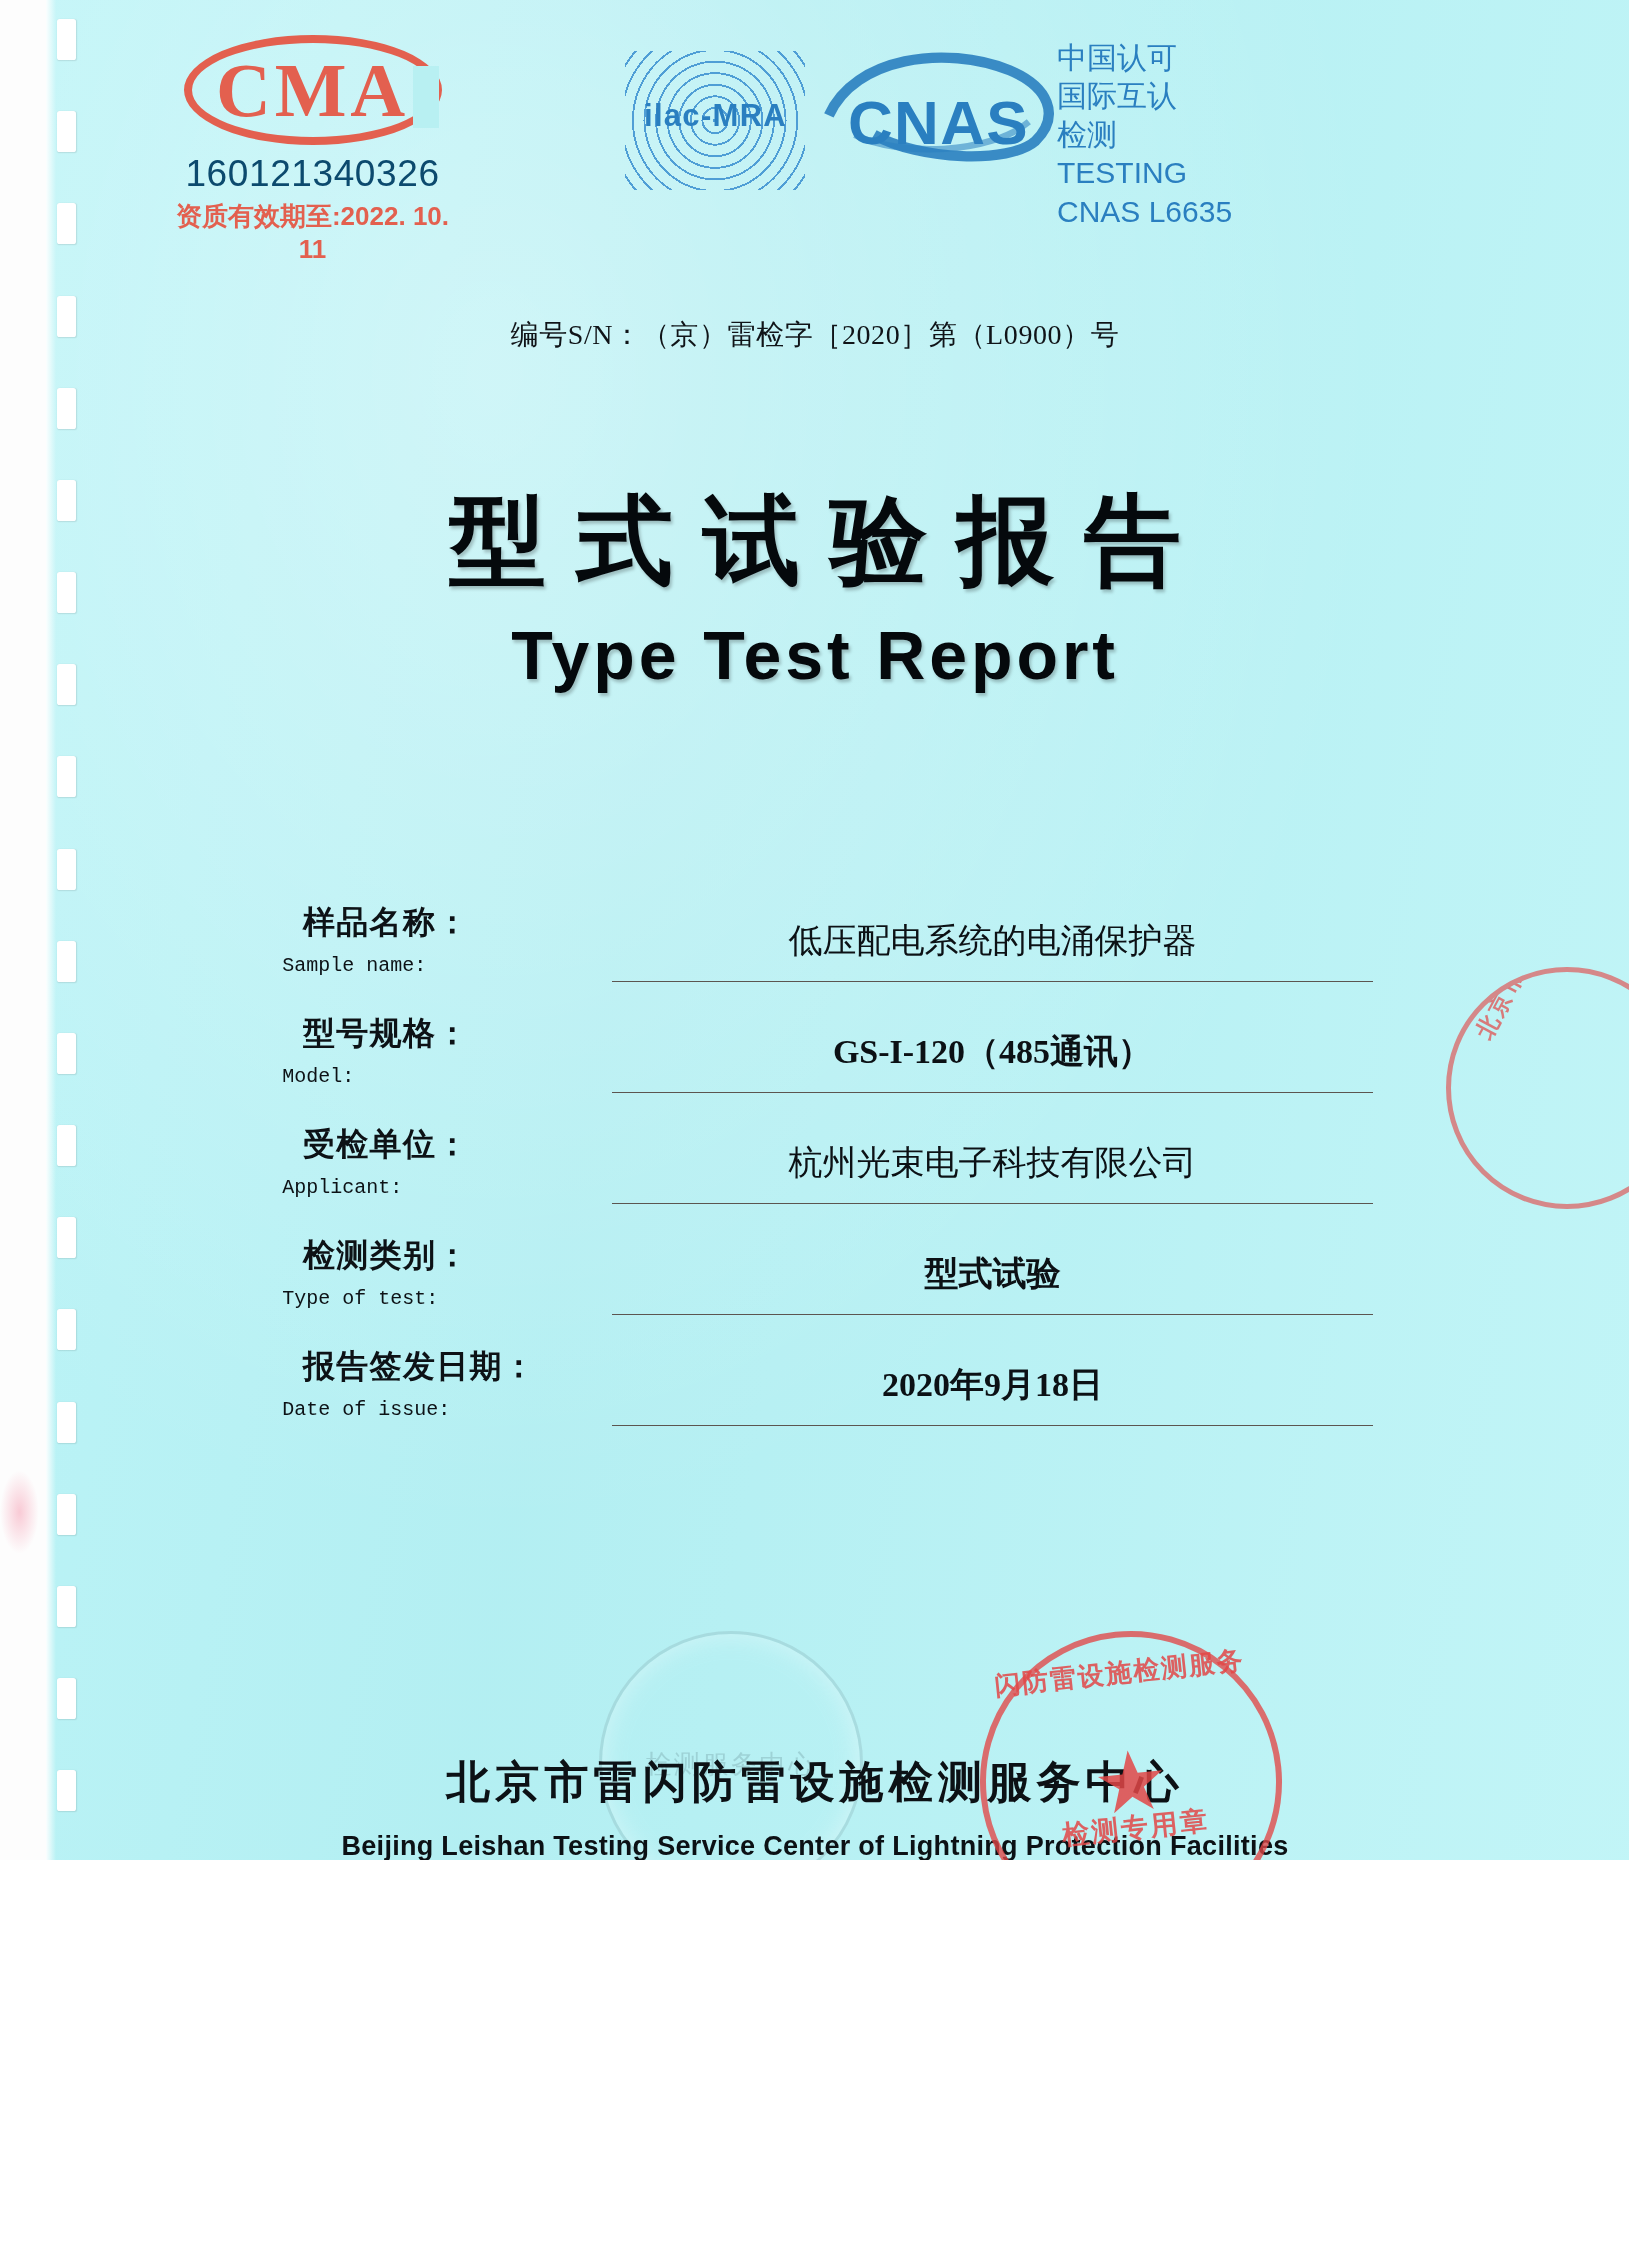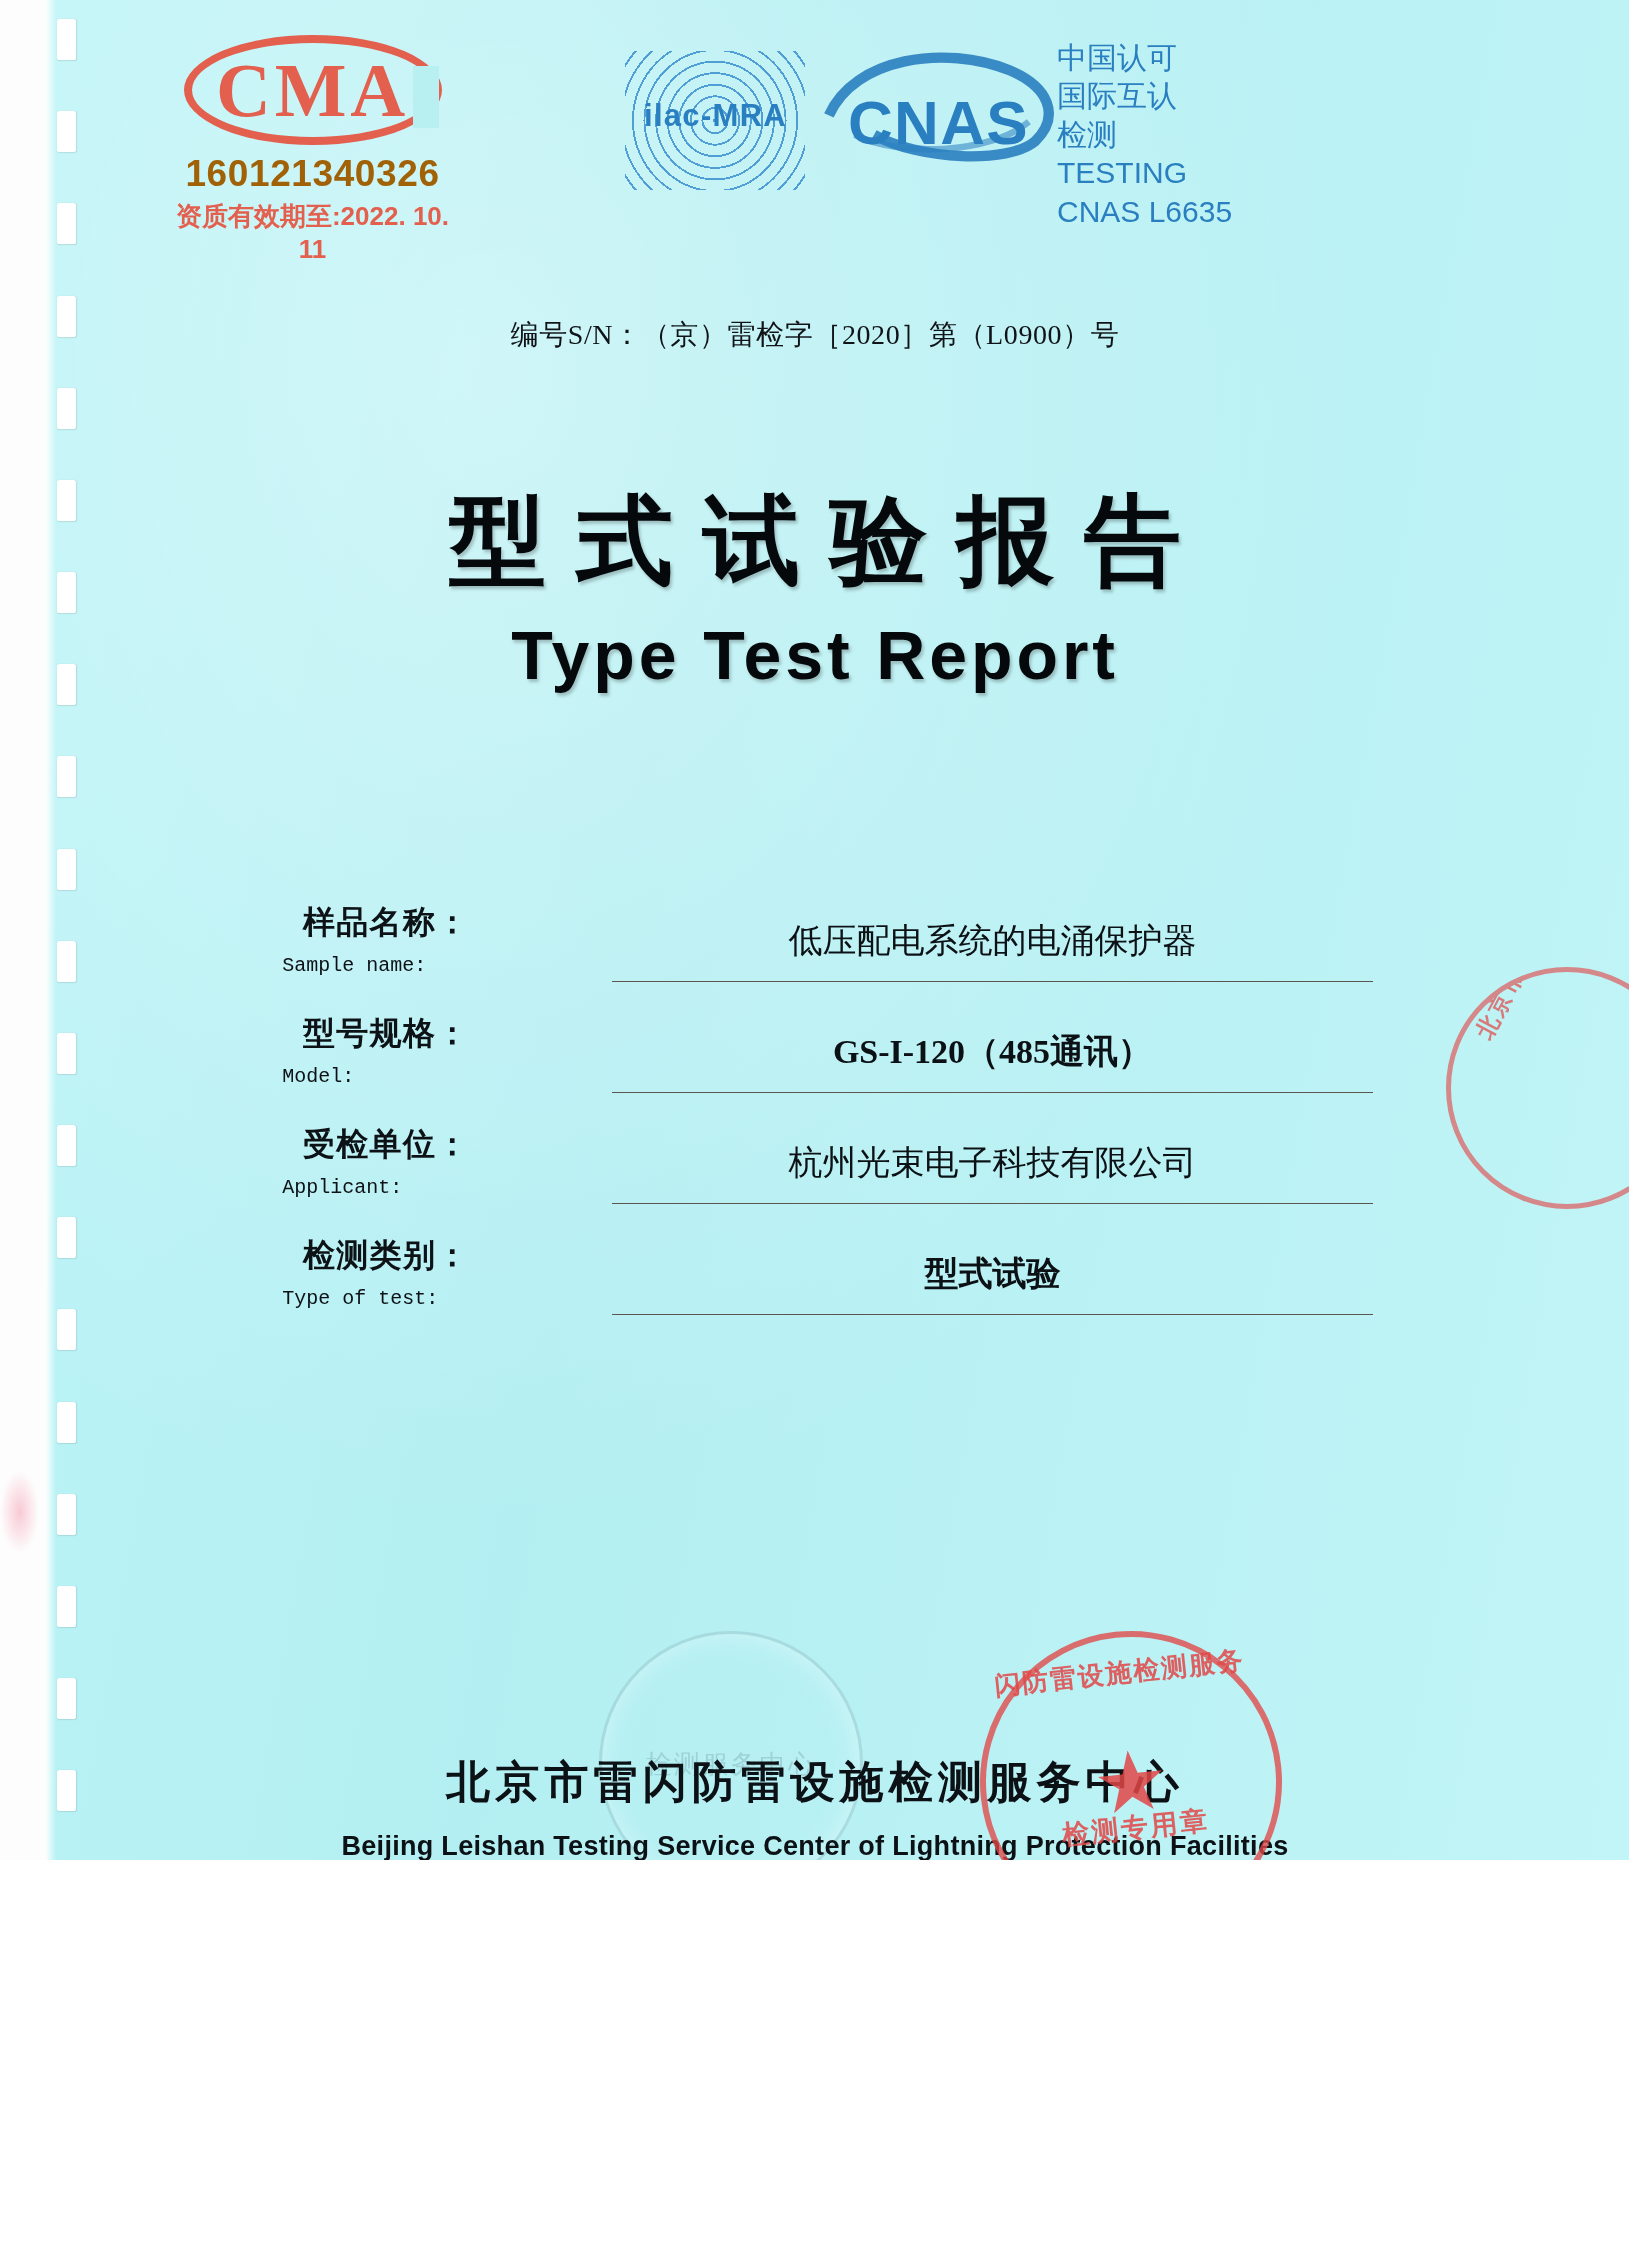--- a/index.html
+++ b/index.html
@@ -90,24 +90,24 @@
   }
   .cma-gap {
     position: absolute;
     right: -5.2px; top: 23px;
     width: 26px; height: 62px;
     background: #b8f0f2;
   }
   .cma-num {
     margin-top: 7.7px;
     font-family: "Liberation Sans", sans-serif;
-    font-weight: bold;
+    font-weight: normal;
     font-size: 37px;
     letter-spacing: 0.6px;
-    color: #a16207;
+    color: #0c4a6e;
   }
   .cma-valid {
     margin-top: 3.9px;
     font-family: "Liberation Sans", sans-serif;
     font-weight: bold;
     font-size: 26px;
     color: #e3604f;
   }
 
   
@@ -464,20 +464,28 @@
         <div class="field-rule"></div>
       </div>
       <div class="field-row">
         <div class="field-label">
           <span class="label-cn">检测类别：</span>
           <span class="label-en">Type of test:</span>
         </div>
         <div class="field-value">型式试验</div>
         <div class="field-rule"></div>
       </div>
+      <div class="field-row">
+        <div class="field-label">
+          <span class="label-cn">报告签发日期：</span>
+          <span class="label-en">Date of issue:</span>
+        </div>
+        <div class="field-value">2020年9月18日</div>
+        <div class="field-rule"></div>
+      </div>
     </div>
 
   <div class="emboss">
     <div class="emboss-text">检测服务中心</div>
   </div>
 
   <div class="footer-cn">北京市雷闪防雷设施检测服务中心</div>
   <div class="footer-en">Beijing Leishan Testing Service Center of Lightning Protection Facilities</div>
 
   <div class="stamp-round">

